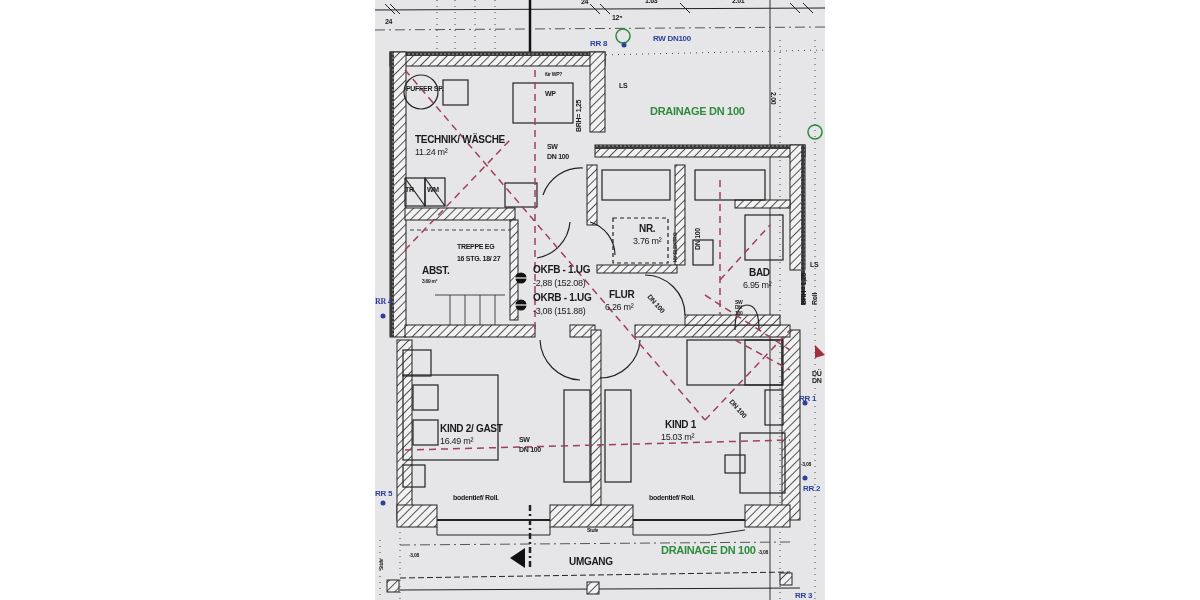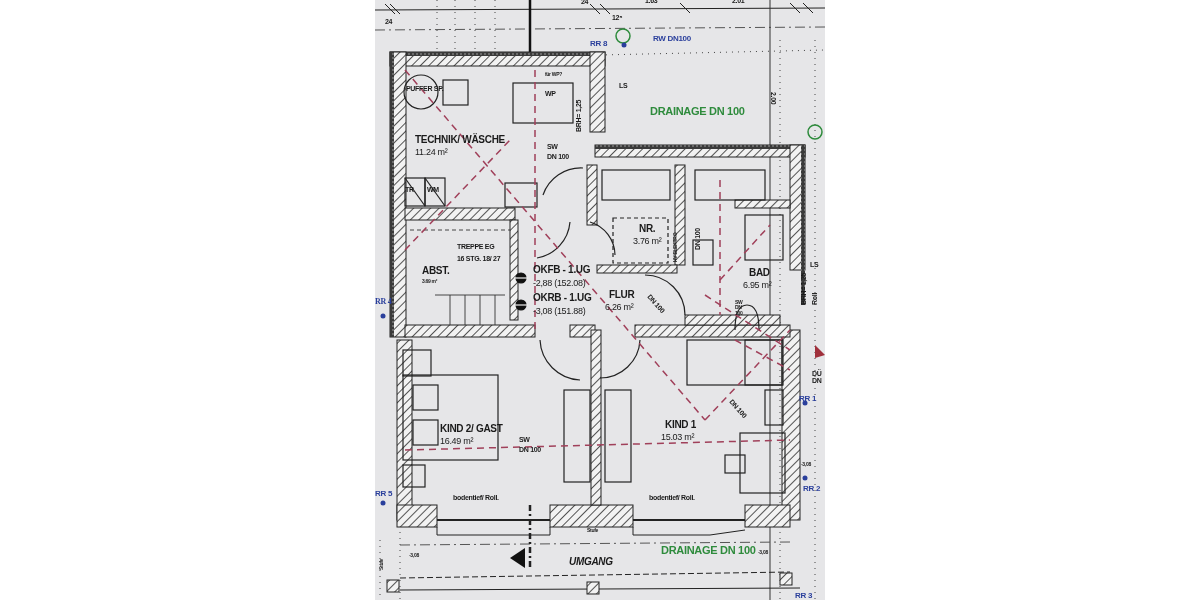--- a/index.html
+++ b/index.html
@@ -252,16 +252,16 @@
   <div class="lbl small" style="left:78px;top:494px;">bodentief/ Roll.</div>
 
   <div class="lbl room" style="left:290px;top:420px;">KIND 1</div>
   <div class="lbl area" style="left:286px;top:433px;">15.03 m²</div>
   <div class="lbl small" style="left:352px;top:405px;transform:rotate(48deg);">DN 100</div>
   <div class="lbl small" style="left:274px;top:494px;">bodentief/ Roll.</div>
 
   <div class="lbl tiny" style="left:212px;top:528px;">Stufe</div>
   <div class="lbl tiny vert" style="left:4px;top:570px;">Stufe</div>
   <div class="lbl tiny" style="left:34px;top:553px;">-3,08</div>
-  <div class="lbl room" style="left:194px;top:557px;font-style:italic;">UMGANG</div>
+  <div class="lbl room" style="left:194px;top:557px;">UMGANG</div>
   <div class="lbl green" style="left:286px;top:545px;">DRAINAGE DN 100</div>
   <div class="lbl tiny" style="left:383px;top:550px;">-3,08</div>
 </div>
 
 </body></html>

